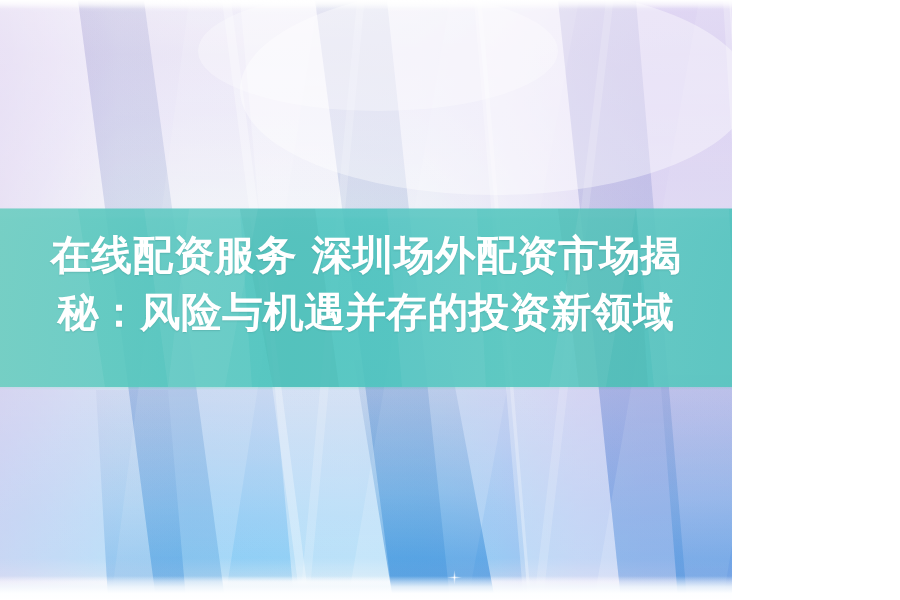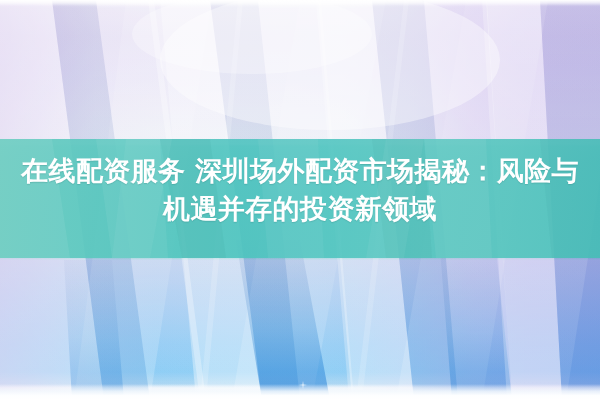--- a/index.html
+++ b/index.html
@@ -2,21 +2,21 @@
 <html><head>
 <meta charset="utf-8">
 <style>
   html, body {
     margin: 0;
     padding: 0;
     background: #ffffff;
   }
   #banner {
     position: relative;
-    width: 600px;
+    width: 488px;
     height: 400px;
     overflow: hidden;
     font-family: "DejaVu Sans", "Liberation Sans", sans-serif;
     background: #cfe2f5;
   }
 
   
   .bg-base {
     position: absolute;
     inset: 0;

